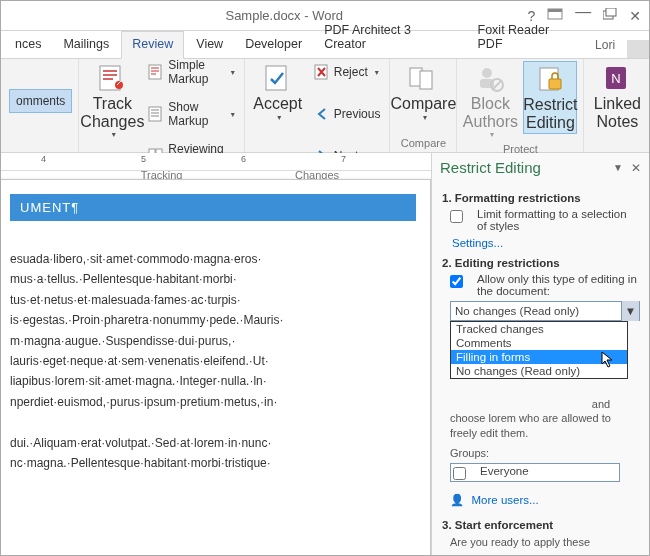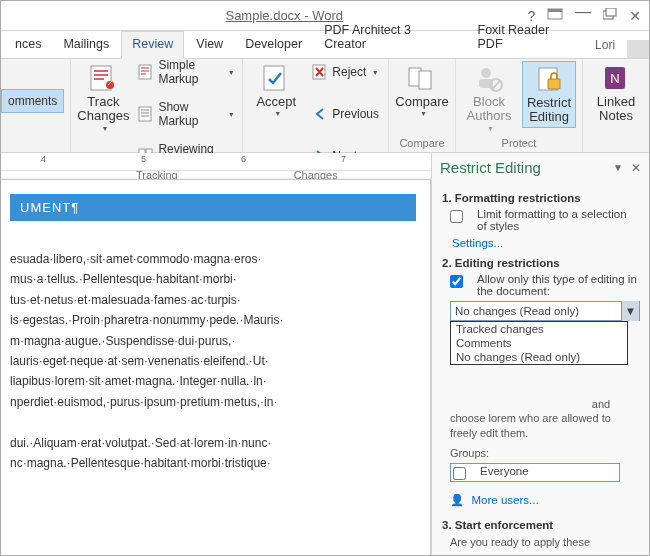--- a/index.html
+++ b/index.html
@@ -1,28 +1,28 @@
 <!DOCTYPE html>
 <html><head>
 <meta charset="utf-8">
 <style>
   * { box-sizing: border-box; margin: 0; padding: 0; font-family: "Segoe UI", Tahoma, sans-serif; }
   body { width: 650px; height: 556px; background: #fff; overflow: hidden; font-size: 12px; color: #333; border:1px solid #aaa;}
   .titlebar { height: 30px; background: #fff; display: flex; align-items: center; border-bottom: 1px solid #d4d4d4; }
-  .titlebar .title { flex: 1; text-align: center; color: #666; font-size: 13px; text-decoration: underline; }
+  .titlebar .title { flex: 1; text-align: center; color: #666; font-size: 13px; }
   .titlebar .right-icons { display: flex; gap: 12px; padding-right: 8px; align-items: center;}
   .ribbon-tabs { height: 28px; display: flex; align-items: flex-end; padding-left: 4px; gap: 2px; background:#fff; border-bottom:1px solid #d4d4d4;}
   .tab { padding: 5px 10px 7px; font-size: 12.5px; color: #333; cursor:pointer; }
   .tab.active { color: #2b579a; border:1px solid #d4d4d4; border-bottom:1px solid #f3f3f3; background:#f3f3f3; position:relative; top:1px;}
   .ribbon { background: #f3f3f3; height: 94px; display: flex; border-bottom: 1px solid #d4d4d4; }
   .group { border-right: 1px solid #e0e0e0; padding: 2px 6px 0; display: flex; flex-direction: column; justify-content: space-between; }
   .group-label { text-align: center; font-size: 11px; color: #777; padding: 2px 0 3px;}
   .group-content { display: flex; align-items: flex-start; gap: 6px; flex:1;}
   .big-btn { display: flex; flex-direction: column; align-items: center; justify-content: flex-start; width: 54px; padding: 2px 0; cursor:pointer; }
-  .big-btn .lbl { font-size: 13px; text-align: center; line-height: 1.1; margin-top: 2px;}
+  .big-btn .lbl { font-size: 16px; text-align: center; line-height: 1.1; margin-top: 2px;}
   .big-btn svg, .stack-row svg { flex-shrink:0;}
   .stack { display: flex; flex-direction: column; gap: 20px;}
   .stack-row { display: flex; align-items: center; gap: 4px; height: 22px; padding: 0 3px; font-size: 12px; cursor:pointer;}
   .dd::after { content:"▾"; font-size:8px; color:#555; margin-left:3px;}
   .restrict-on { background:#cce5f5; border:1px solid #8ab9e6;}
   .comments-pill { background:#c6dcf3; border:1px solid #8ab9e6; padding:4px 6px;  margin:28px 0 0 0; font-size:12px;}
   .workarea { display:flex; height: calc(556px - 30px - 28px - 94px); position:relative;}
   .doc-col { flex:1; overflow:hidden; position:relative;}
   .ruler { height:18px; background:#fff; border-bottom:1px solid #ddd; position:relative; font-size:9px; color:#666;}
   .ruler .tick { position:absolute; top:1px; }
@@ -76,21 +76,21 @@
   <div class="tab">View</div>
   <div class="tab">Developer</div>
   <div class="tab">PDF Architect 3 Creator</div>
   <div class="tab">Foxit Reader PDF</div>
   <div style="flex:1"></div>
   <div style="padding:0 4px 6px; color:#666;font-size:12px;">Lori </div>
   <div class="user-box"></div>
 </div>
 
 <div class="ribbon">
-  <div class="group" style="padding-left:0;">
+  <div class="group" style="padding-left:8px;">
     <div class="group-content">
       <div class="comments-pill">omments</div>
     </div>
     <div class="group-label">&nbsp;</div>
   </div>
 
   <div class="group">
     <div class="group-content">
       <div class="big-btn dd">
         <svg width="30" height="30">
@@ -263,20 +263,26 @@
       </label>
 
       <div class="select-wrap">
         <div class="sel-box">
             <span>No changes (Read only)</span>
           </div>
         <div class="sel-btn">▼</div>
         <div class="dd-list">
           <div class="dd-item">Tracked changes</div>
           <div class="dd-item">Comments</div>
+          <div class="dd-item hi" style="position:relative;">
+            <span>Filling in forms</span>
+            <svg class="cursor" width="14" height="18" style="position:absolute;right:12px;top:1px;">
+                <path d="M1 1 L1 13 L4 10 L7 16 L9 15 L6 9 L11 9 Z" fill="#fff" stroke="#000"></path>
+              </svg>
+          </div>
           <div class="dd-item">No changes (Read only)</div>
         </div>
       </div>
 
       <div style="height:72px;"></div>
       <div class="helptxt"><span style="visibility:hidden;">xxxxx xxxx xx xxx xxxxxxxxx</span> <span>and</span><br><span>choose lorem who are allowed to freely edit them.</span></div>
       <div class="helptxt" style="margin-top:6px;">Groups:</div>
       <div class="groups-box">
         <label class="chk" style="margin:0;">
             <input type="checkbox" style="">

